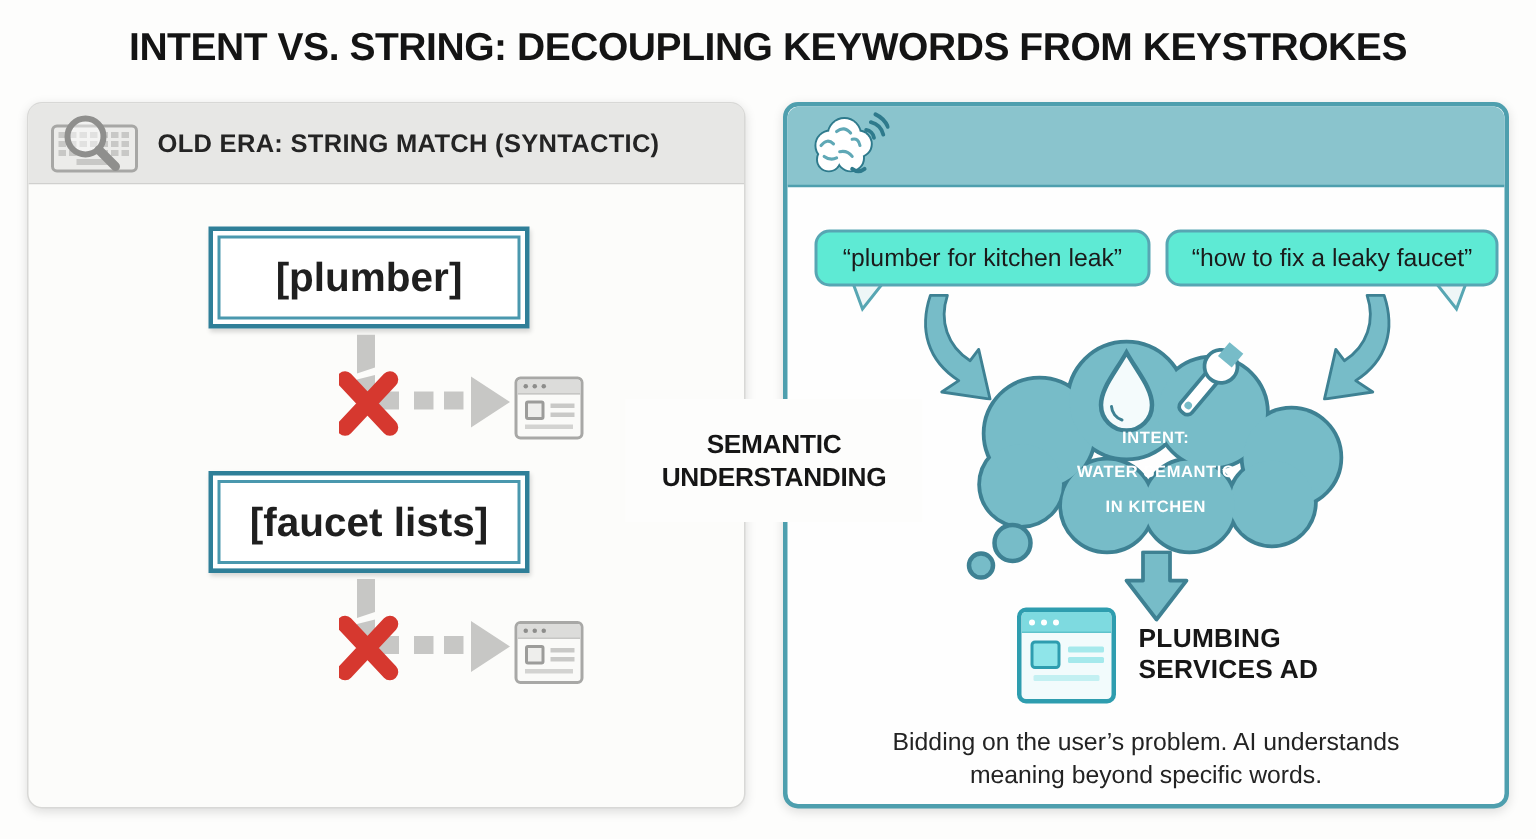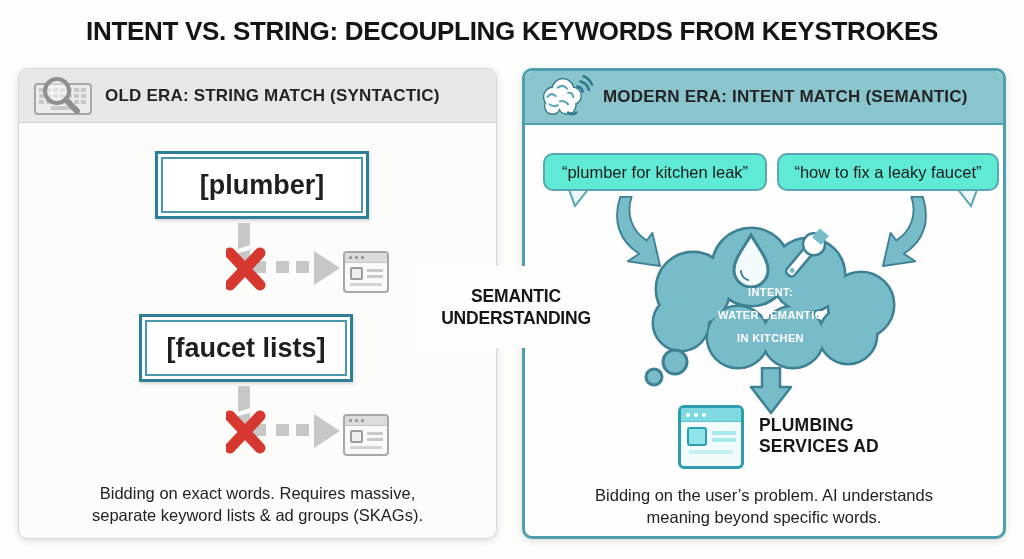--- a/index.html
+++ b/index.html
@@ -31,21 +31,21 @@
   .panel-header .hlabel{font-weight:800;font-size:17px;letter-spacing:0.2px;color:#242424;margin-left:10px;white-space:nowrap;}
 
   
   .kw-box{
     position:absolute;left:120px;width:214px;height:68px;box-sizing:border-box;
     background:#ffffff;border:3px solid var(--box-border,#2f7f98);
     box-shadow:inset 0 0 0 3px #ffffff, inset 0 0 0 5px #4a98ae, 1px 2px 3px rgba(0,0,0,0.15);
     display:flex;align-items:center;justify-content:center;
     font-size:27px;font-weight:600;color:#1f1f1f;
   }
-  .kw-box.one{top:82px;margin-left:16px;}
+  .kw-box.one{top:82px;}
   .kw-box.two{top:245px;}
 
   .fail-arrow{position:absolute;left:207px;width:115px;height:78px;}
   .fail-arrow.one{top:154px;}
   .fail-arrow.two{top:317px;}
   .adicon-pos1{position:absolute;left:324px;top:182px;}
   .adicon-pos2{position:absolute;left:324px;top:345px;}
 
   .caption{
     position:absolute;left:0;right:0;top:413px;text-align:center;
@@ -205,22 +205,20 @@
           <div class="sq"></div>
           <div class="lines">
             <b></b>
             <b></b>
           </div>
         </div>
       <div class="wline"></div>
     </div>
   </div>
 
-  <div class="caption">Bidding on exact words. Requires massive,
-separate keyword lists &amp; ad groups (SKAGs).</div>
 </div>
 
 <div class="shift-label">
   <div>SEMANTIC</div>
   <div>UNDERSTANDING</div>
 </div>
 
 <div class="panel panel-right">
   <div class="panel-header">
     <svg width="56" height="50" viewBox="0 0 54 48">
@@ -245,21 +243,20 @@
           <path d="M22,28 q5,-1 8,3"></path>
           <path d="M12,31 q4,3 8,1"></path>
       </g>
       <path d="M30,39 q4,3 8,0" stroke="#2e7a8c" stroke-width="2.5" fill="none" stroke-linecap="round"></path>
       <g stroke="#2e7a8c" stroke-width="2.5" fill="none" stroke-linecap="round">
         <path d="M39,14 a6,6 0 0 1 5,5"></path>
         <path d="M42,9 a11,11 0 0 1 8,8"></path>
         <path d="M45,4 a16,16 0 0 1 8,8"></path>
       </g>
     </svg>
-    <span class="hlabel">MODERN ERA: INTENT MATCH (SEMANTIC)</span>
   </div>
 
   <svg class="bubble-tail tail1" width="28" height="22" viewBox="0 0 28 22">
     <path d="M3,0 L25,0 L10,19 Z" fill="#eef6f7" stroke="#57a6b3" stroke-width="2"></path>
   </svg>
   <div class="bubble b1">
     <span>“plumber for kitchen leak”</span>
   </div>
 
   <svg class="bubble-tail tail2" width="28" height="22" viewBox="0 0 28 22">

